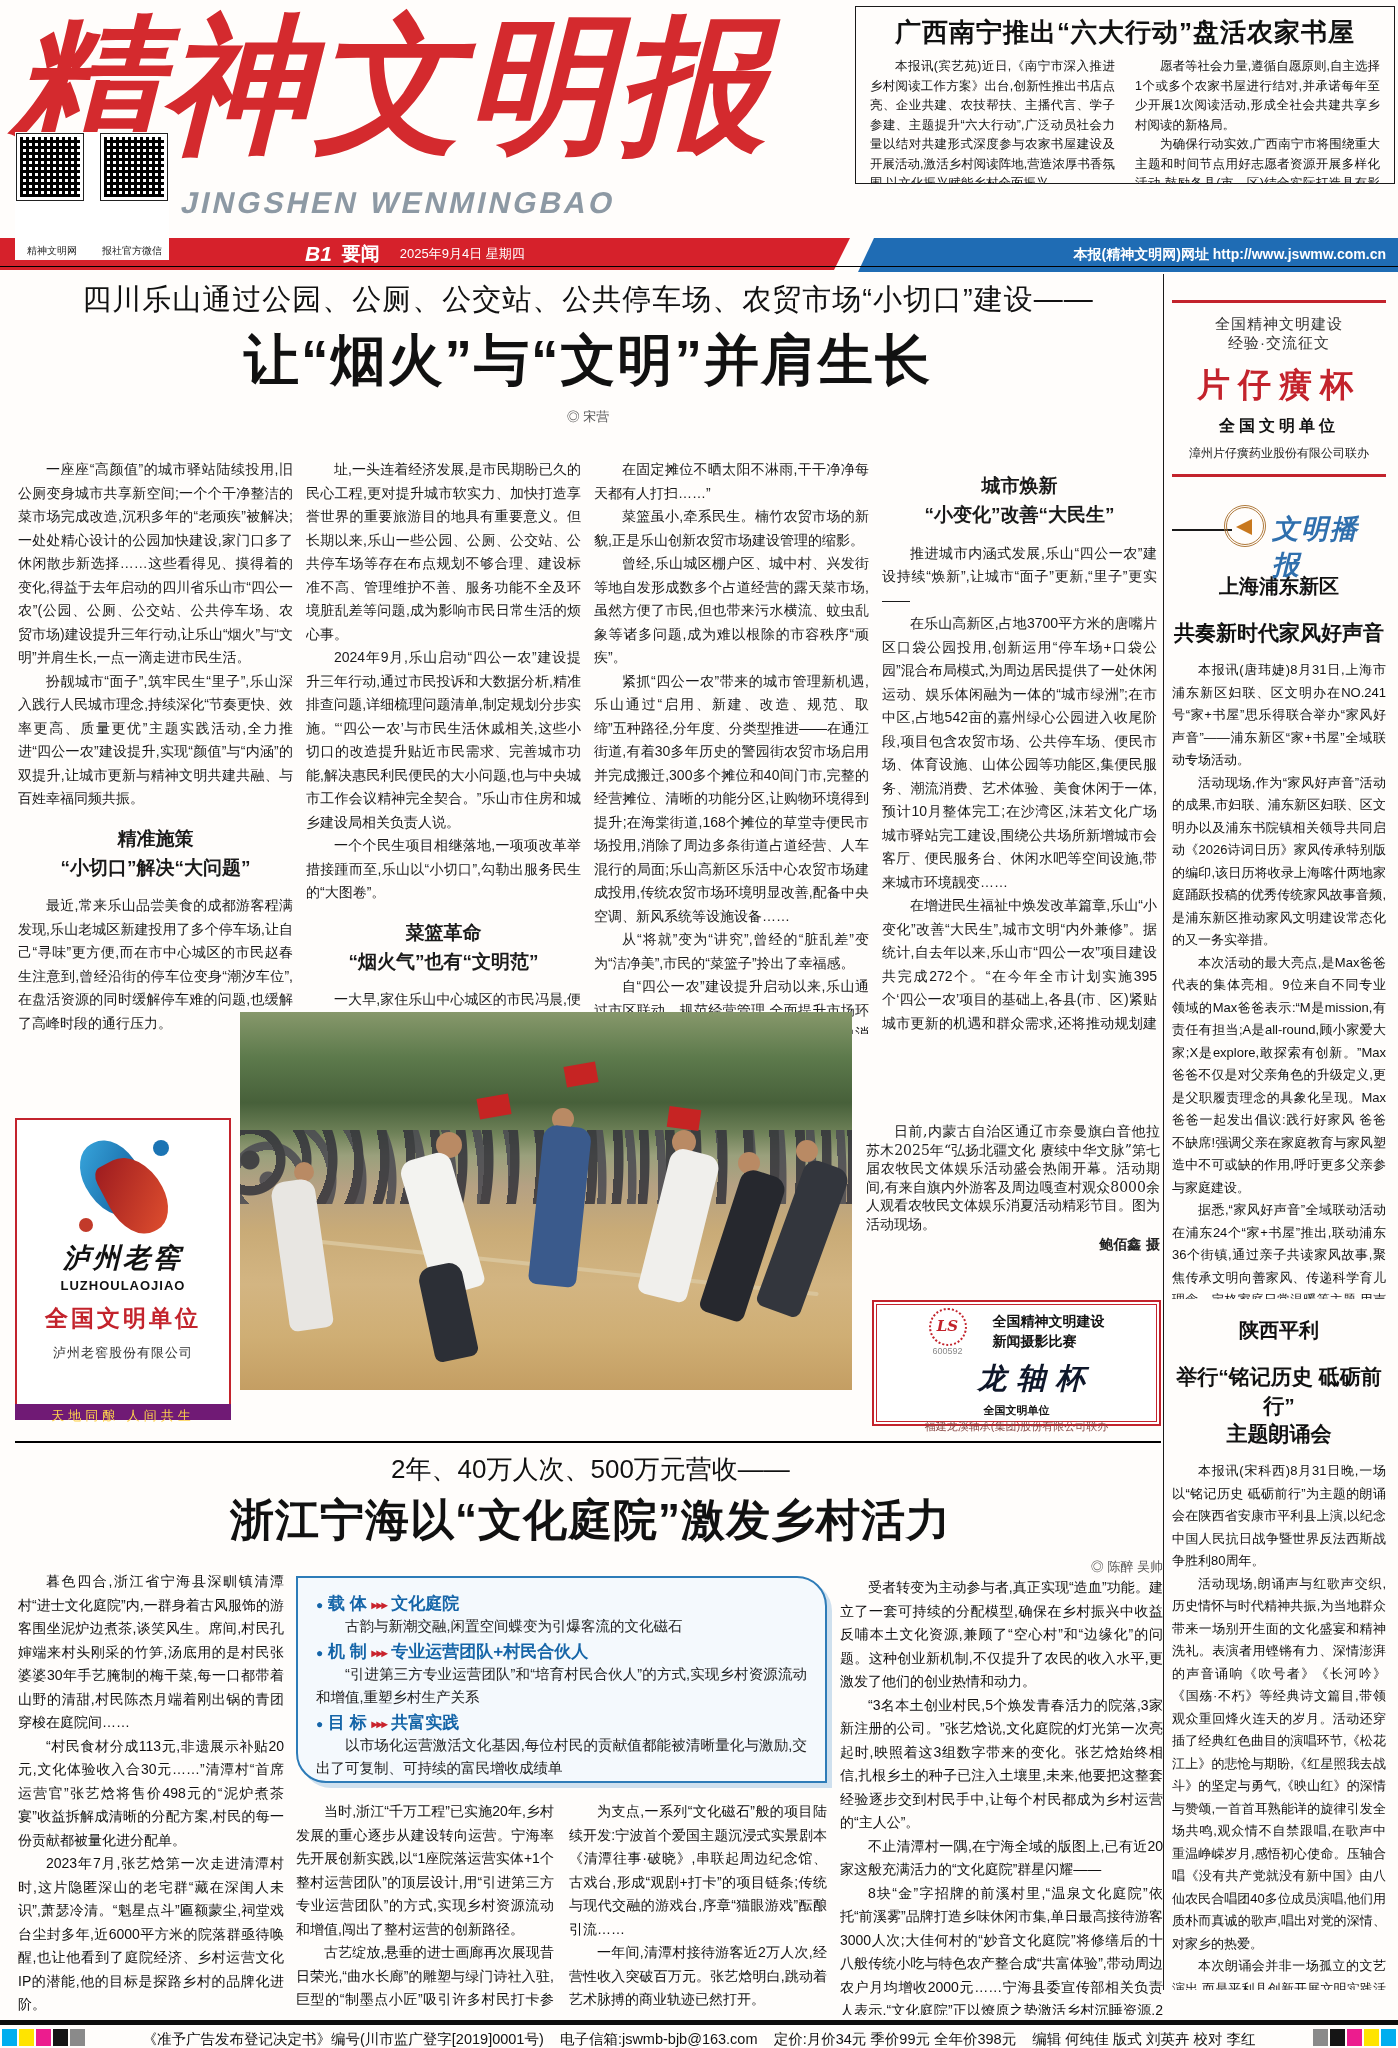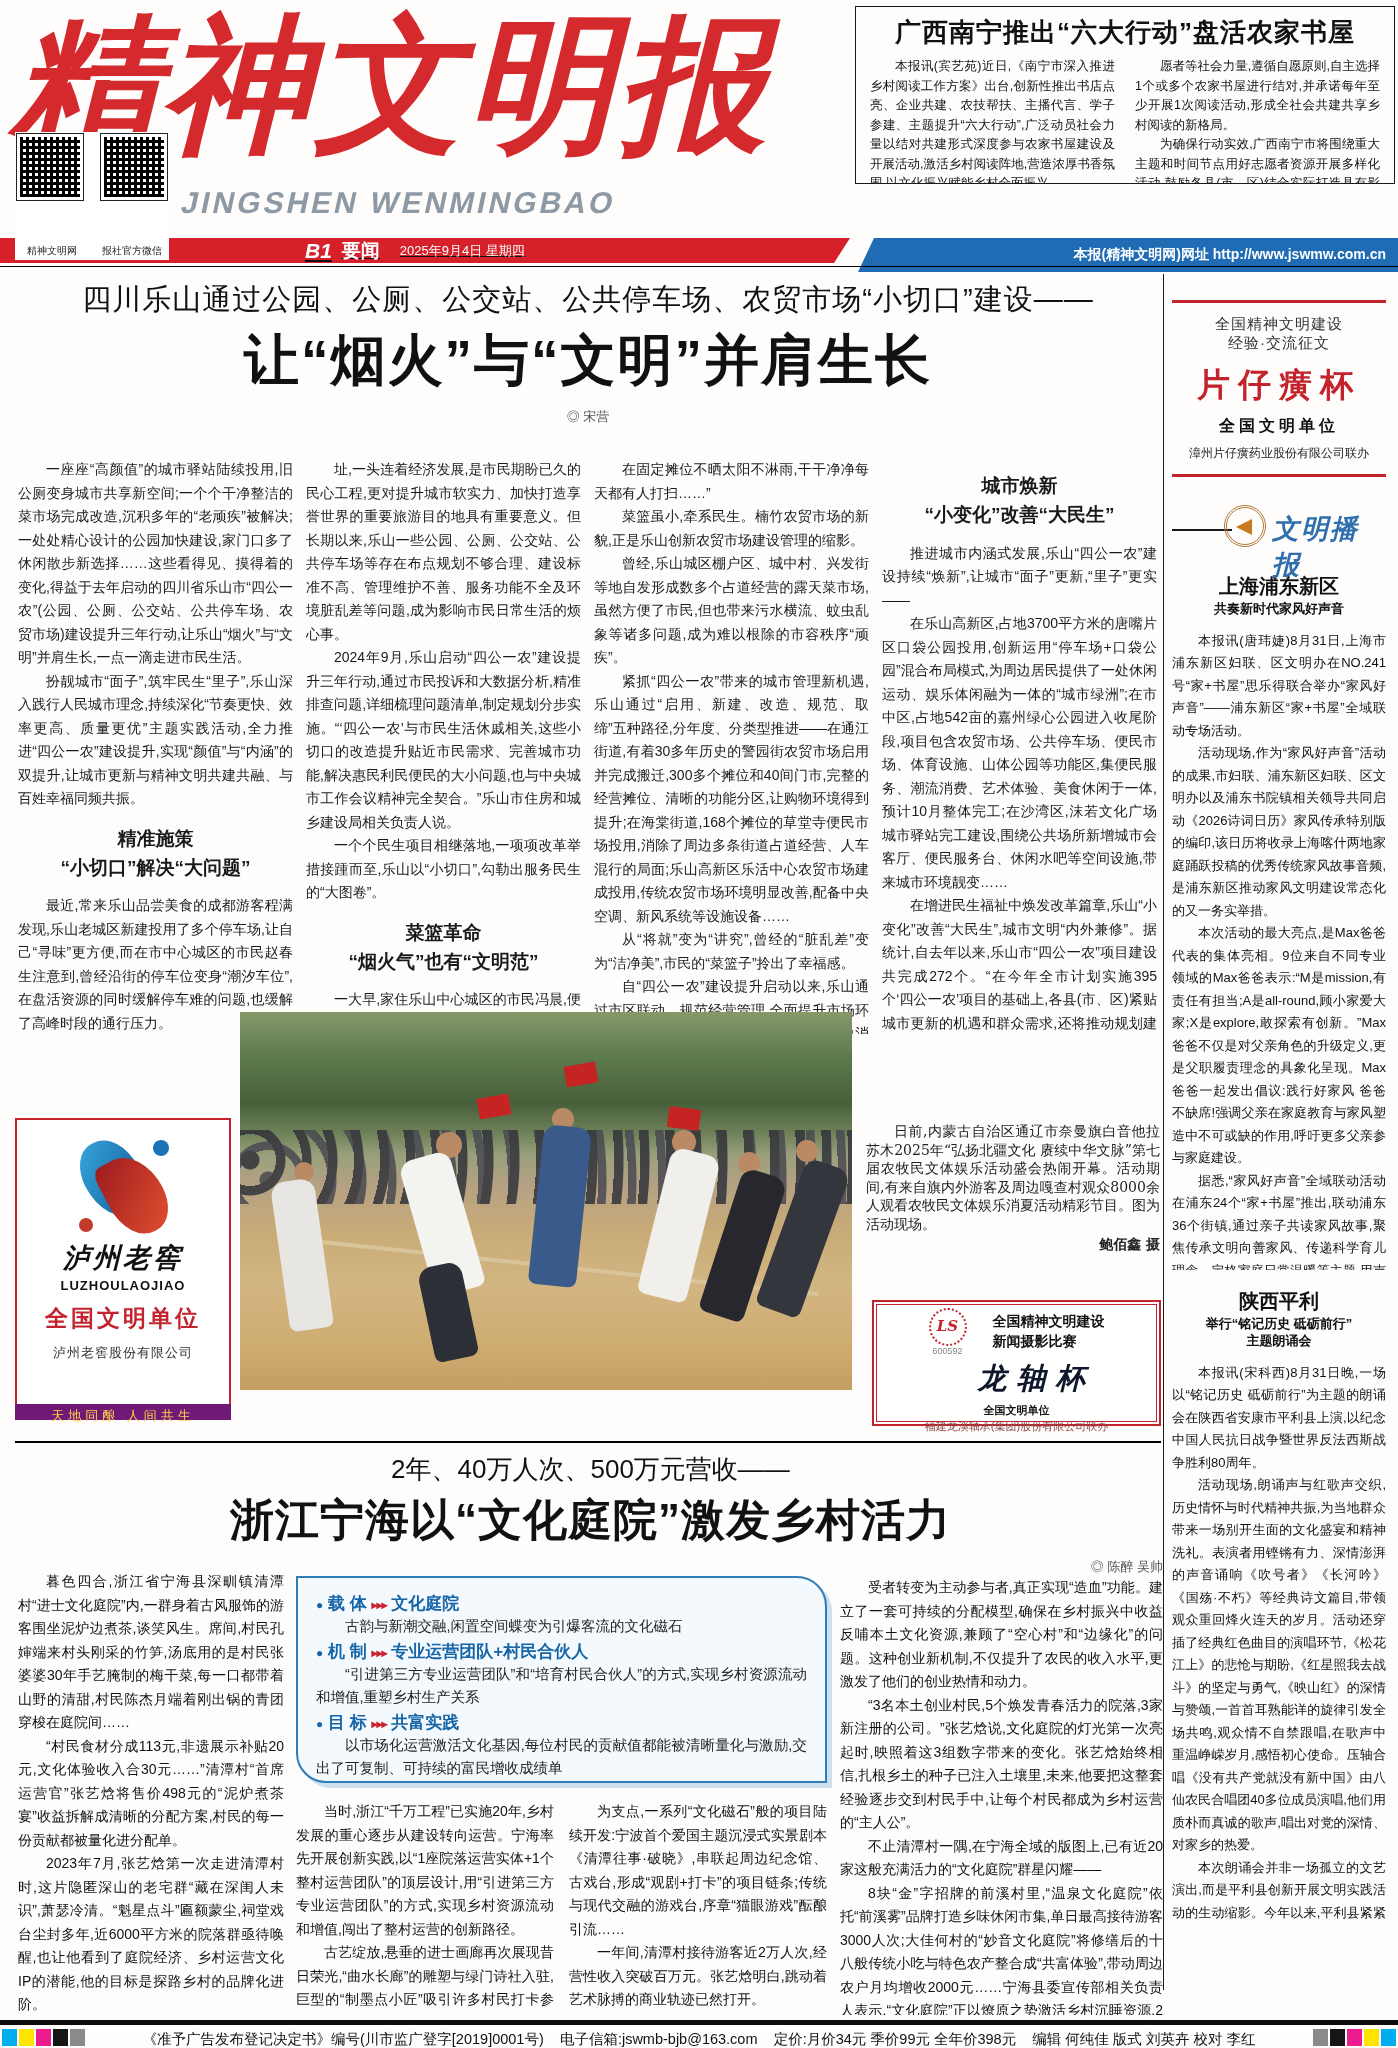--- a/index.html
+++ b/index.html
@@ -16,22 +16,22 @@
   .qr{width:66px;height:66px;border:3px solid #fff;outline:1px solid #222;box-sizing:border-box;
       background:repeating-linear-gradient(0deg,#000 0 3px,transparent 3px 6px),
                  repeating-linear-gradient(90deg,#000 0 3px,#fff 3px 6px);}
   .qr-label{width:70px;font-size:10px;text-align:center;color:#222;}
   .tr-box{position:absolute;left:855px;top:6px;width:540px;height:178px;border:1.5px solid #1a1a1a;
       box-sizing:border-box;padding:8px 14px 4px;overflow:hidden;}
   .tr-title{text-align:center;font-size:26px;font-weight:900;letter-spacing:1px;margin-bottom:7px;}
   .tr-cols{display:flex;gap:20px;}
   .tr-col{width:50%;font-size:12.5px;line-height:19.5px;text-align:justify;overflow:hidden;height:128px;}
   
-  .bar-red{position:absolute;left:0;top:238px;width:850px;height:25px;background:#d6212b;
-      clip-path:polygon(0 0,100% 0,calc(100% - 16px) 100%,0 100%);display:flex;align-items:center;text-decoration:underline;}
+  .bar-red{position:absolute;left:0;top:238px;width:850px;height:32px;background:#d6212b;
+      clip-path:polygon(0 0,100% 0,calc(100% - 16px) 100%,0 100%);display:flex;align-items:center;}
   .bar-blue{position:absolute;left:858px;top:238px;width:540px;height:34px;background:#1f6cb4;
       clip-path:polygon(16px 0,100% 0,100% 100%,0 100%);display:flex;align-items:center;justify-content:flex-end;}
   .bar-page{color:#fff;font-size:21px;font-weight:900;font-style:italic;margin-left:305px;}
   .bar-section{color:#fff;font-size:19px;font-weight:900;margin-left:10px;}
   .bar-date{color:#fff;font-size:13px;margin-left:20px;}
   .bar-site{color:#fff;font-size:14px;font-weight:700;margin-right:12px;}
   .bar-site a{color:#fff;text-decoration:none;}
   .hairline{position:absolute;left:0;top:266px;width:1398px;height:1px;background:#000;}
   .vdivider{position:absolute;left:1163px;top:274px;width:1px;height:1716px;background:#1a1a1a;}
   
@@ -54,21 +54,21 @@
   .pzh-co{font-size:12px;margin-top:8px;color:#222;}
   .wmbb{margin-top:26px;height:52px;position:relative;}
   .wmbb-line{position:absolute;left:0;top:26px;width:60px;height:2px;background:#1a1a1a;}
   .wmbb-ring{position:absolute;left:52px;top:2px;width:42px;height:42px;border:3px double #b07a3c;
        border-radius:50%;box-sizing:border-box;}
   .wmbb-horn{position:absolute;left:64px;top:16px;width:0;height:0;border-top:8px solid transparent;
        border-bottom:8px solid transparent;border-right:16px solid #c8781e;}
   .wmbb-text{position:absolute;left:100px;top:8px;font-family:"DejaVu Serif",serif;font-style:italic;
        font-weight:900;font-size:27px;color:#2f6fad;letter-spacing:2px;}
   .sb-place{text-align:center;font-size:20px;font-weight:600;margin-top:18px;}
-  .sb-title{text-align:center;font-size:13px;font-weight:900;margin-top:0;line-height:1.35;}
+  .sb-title{text-align:center;font-size:21px;font-weight:900;margin-top:19px;line-height:1.35;}
   .sb-body{margin-top:12px;font-size:13px;line-height:22.5px;text-align:justify;overflow:hidden;}
   .sb-body1{height:640px;}
   .sb-body2{height:560px;}
   
   .lz-ad{position:absolute;left:15px;top:1118px;width:216px;height:302px;border:2px solid #c3232c;
       box-sizing:border-box;text-align:center;background:#fff;}
   .lz-logo{position:relative;width:104px;height:104px;margin:14px auto 2px;}
   .lz-b1{position:absolute;left:14px;top:4px;width:56px;height:82px;border-radius:65% 75% 25% 85%;
       background:linear-gradient(140deg,#39a9e0,#0c518f);transform:rotate(-28deg);}
   .lz-b2{position:absolute;left:36px;top:20px;width:56px;height:82px;border-radius:65% 75% 25% 85%;

